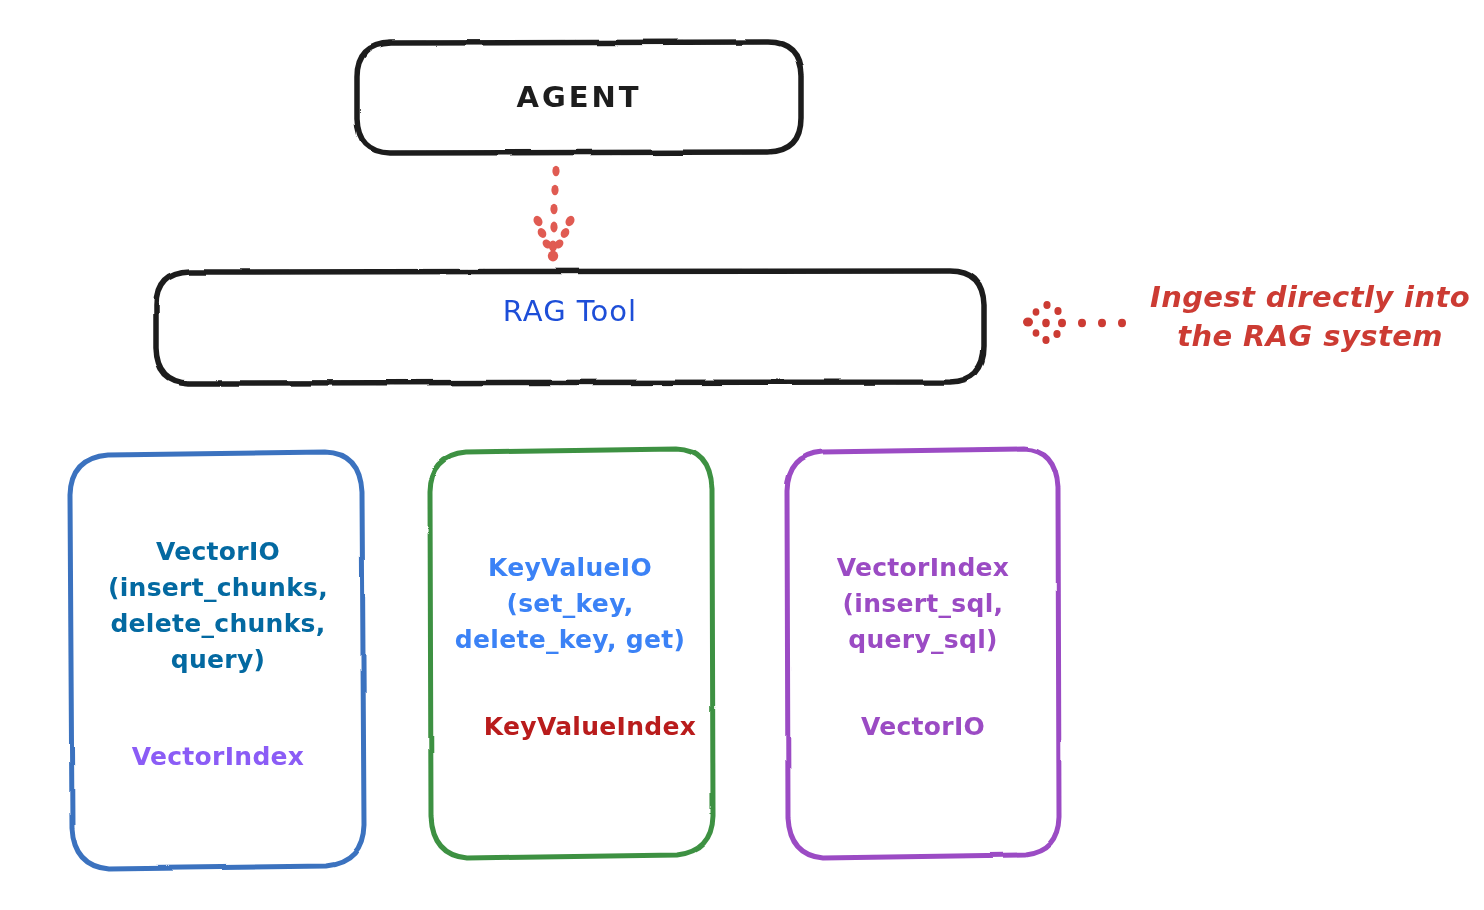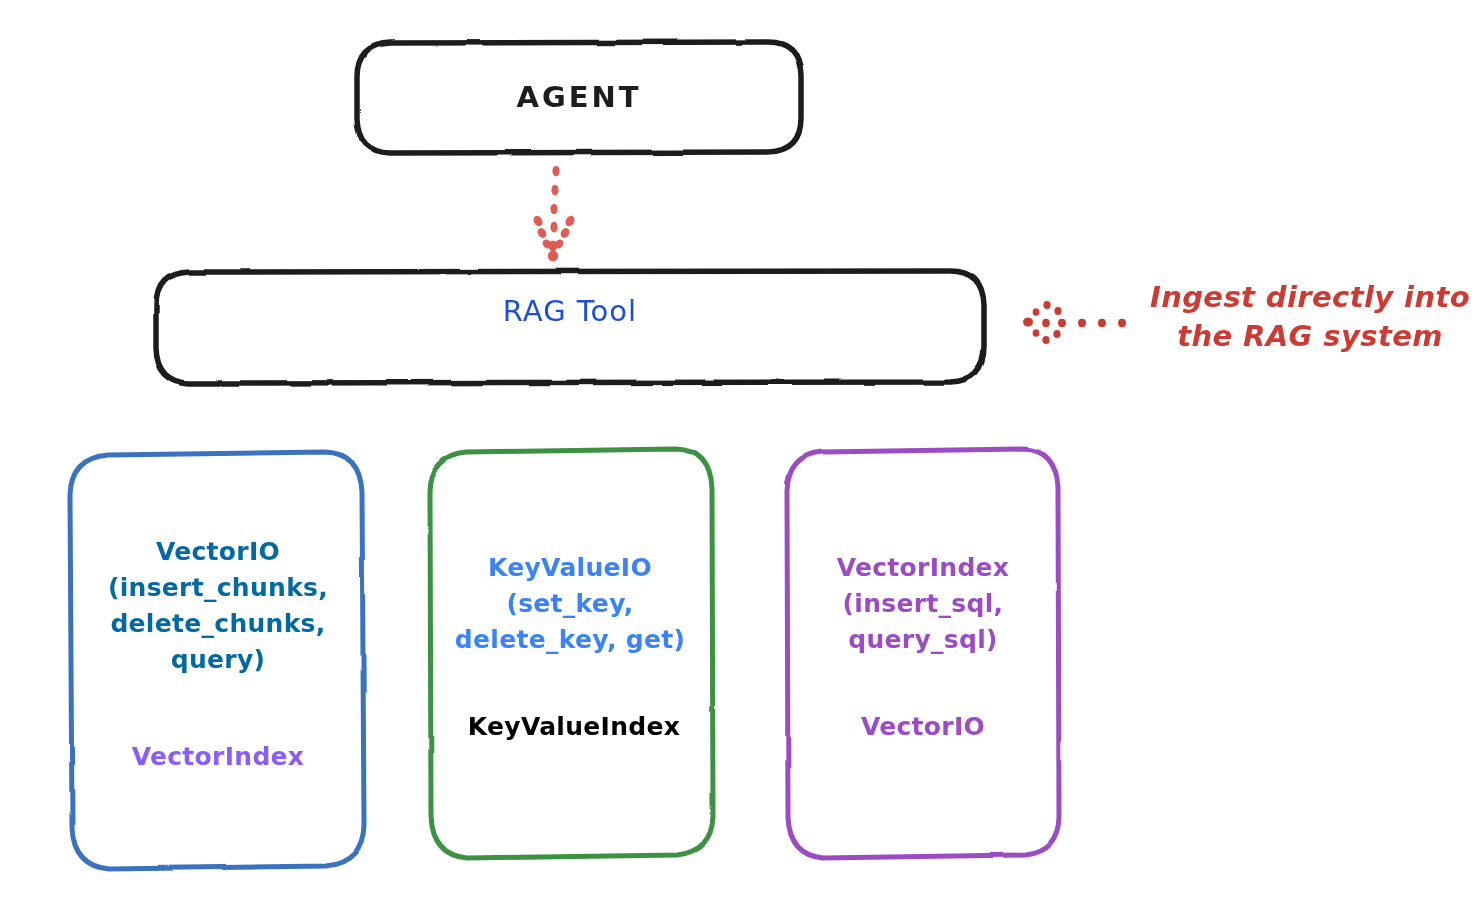--- a/index.html
+++ b/index.html
@@ -69,21 +69,21 @@
     position: absolute;
     text-align: center;
     font-size: 25px;
     font-weight: 600;
     letter-spacing: 0.3px;
   }
 
   #vectorio-text   { left: 72px;  top: 534px; width: 292px; color: #0369a1; }
   #vectorio-sub    { left: 72px;  top: 742px; width: 292px; color: #8b5cf6; }
   #keyvalueio-text { left: 424px; top: 550px; width: 292px; color: #3b82f6; }
-  #keyvalueio-sub  { left: 428px; top: 712px; width: 292px; color: #000000; }
+  #keyvalueio-sub  { left: 444px; top: 712px; width: 292px; color: #b91c1c; }
   #relationalio-text { left: 780px; top: 550px; width: 286px; color: #9b4bc4; }
   #relationalio-sub  { left: 780px; top: 712px; width: 286px; color: #9b4bc4; }
 
   
   #ingest-note {
     position: absolute;
     left: 1142px;
     top: 278px;
     width: 336px;
     text-align: center;

